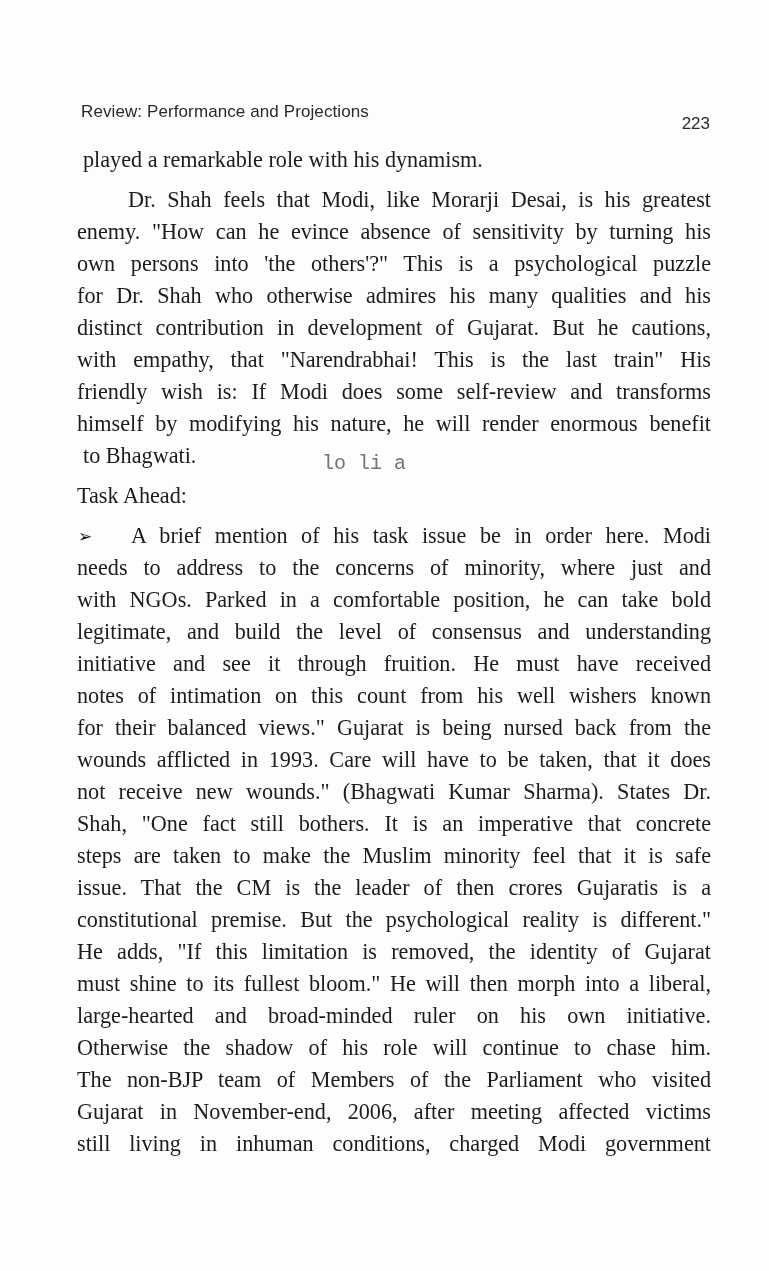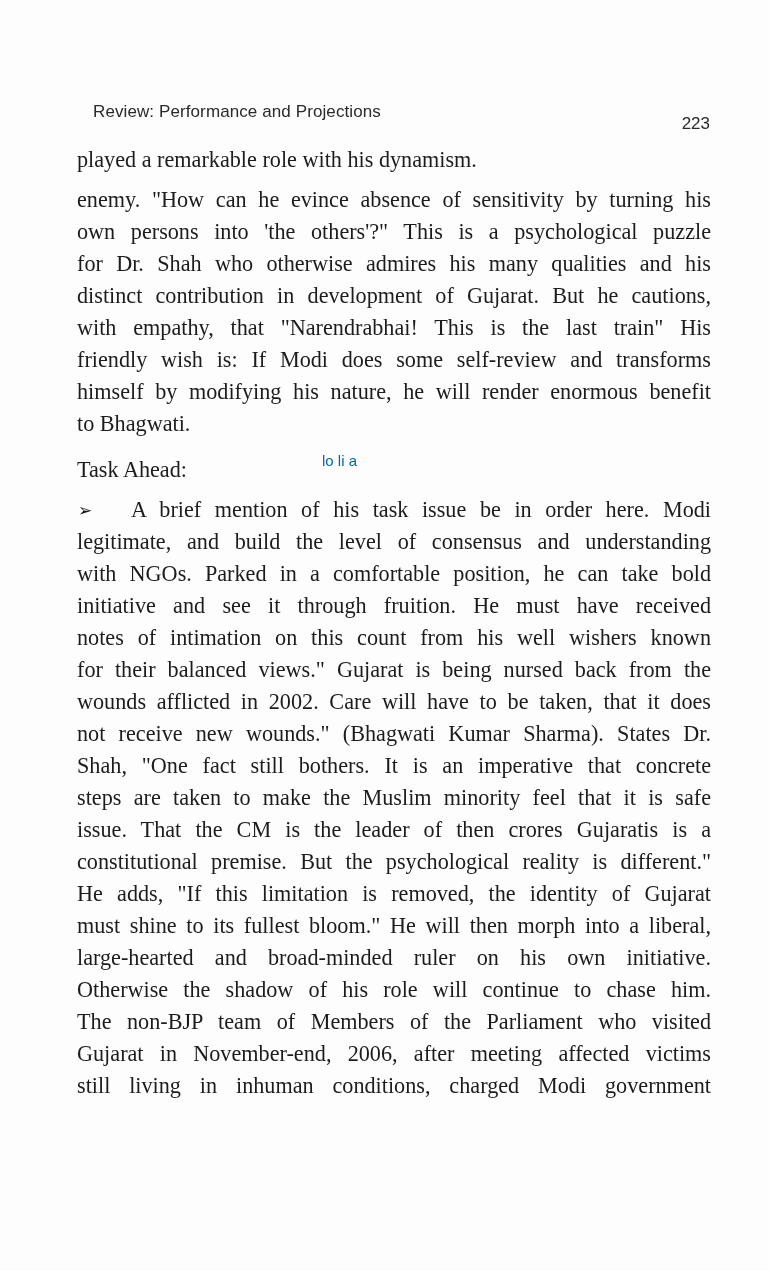--- a/index.html
+++ b/index.html
@@ -26,21 +26,21 @@
       left: 77px;
       top: 102px;
       width: 633px;
       height: 24px;
       font-family: "Liberation Sans", sans-serif;
       font-size: 17px;
       color: #2a2a2a;
     }
     .running-head .title {
       position: absolute;
-      left: 16px;
+      left: 4px;
       top: 0;
       letter-spacing: 0.1px;
     }
     .running-head .pageno {
       position: absolute;
       right: 0;
       top: 12px;
     }
     .body-text {
       position: absolute;
@@ -54,29 +54,30 @@
     .line {
       display: block;
       height: 32px;
       line-height: 32px;
       white-space: nowrap;
       text-align: justify;
       text-align-last: justify;
     }
     .line.last {
       text-align-last: left;
+      margin-left: 6px;
     }
     .line.indent {
       padding-left: 51px;
     }
     .gap-before {
       margin-top: 8px;
     }
     .gap-small {
-      margin-top: 14px;
+      margin-top: 8px;
     }
     .heading {
       text-align-last: left;
     }
     .bullet-line {
       display: flex;
       align-items: center;
       height: 32px;
       line-height: 32px;
       white-space: nowrap;
@@ -89,23 +90,23 @@
       color: #111;
       padding-left: 1px;
     }
     .bullet-line .text {
       flex: 1;
       text-align: justify;
       text-align-last: justify;
     }
     .ghost {
       position: absolute;
-      font-family: Liberation Sans, sans-serif;
-      color: #0369a1;
-      font-size: 15px;
+      font-family: Liberation Mono, monospace;
+      color: #737373;
+      font-size: 20px;
     }
   </style>
 </head>
 <body>
 
 <div class="page">
 
   <div class="running-head">
     <span class="title">Review: Performance and Projections</span>
     <span class="pageno">223</span>
@@ -113,45 +114,47 @@
 
   <span class="ghost" style="left:322px; top:452px;">lo li a</span>
 
   <div class="body-text">
 
     <div>
       <span class="line last">played a remarkable role with his dynamism.</span>
     </div>
 
     <div class="gap-before">
+      <span class="line indent">Dr. Shah feels that Modi, like Morarji Desai, is his greatest</span>
       <span class="line">enemy. "How can he evince absence of sensitivity by turning his</span>
       <span class="line">own persons into 'the others'?" This is a psychological puzzle</span>
       <span class="line">for Dr. Shah who otherwise admires his many qualities and his</span>
       <span class="line">distinct contribution in development of Gujarat. But he cautions,</span>
       <span class="line">with empathy, that "Narendrabhai! This is the last train" His</span>
       <span class="line">friendly wish is: If Modi does some self-review and transforms</span>
       <span class="line">himself by modifying his nature, he will render enormous benefit</span>
       <span class="line last">to Bhagwati.</span>
     </div>
 
     <div class="gap-small">
       <span class="line heading">Task Ahead:</span>
     </div>
 
     <div class="gap-before">
       <div class="bullet-line">
         <span class="arrow">➢</span>
         <span class="text">A brief mention of his task issue be in order here. Modi</span>
       </div>
+      <span class="line">needs to address to the concerns of minority, where just and</span>
+      <span class="line">with NGOs. Parked in a comfortable position, he can take bold</span>
       <span class="line">legitimate, and build the level of consensus and understanding</span>
-      <span class="line">with NGOs. Parked in a comfortable position, he can take bold</span>
       <span class="line">initiative and see it through fruition. He must have received</span>
       <span class="line">notes of intimation on this count from his well wishers known</span>
       <span class="line">for their balanced views." Gujarat is being nursed back from the</span>
-      <span class="line">wounds afflicted in 2002. Care will have to be taken, that it does</span>
+      <span class="line">wounds afflicted in 1993. Care will have to be taken, that it does</span>
       <span class="line">not receive new wounds." (Bhagwati Kumar Sharma). States Dr.</span>
       <span class="line">Shah, "One fact still bothers. It is an imperative that concrete</span>
       <span class="line">steps are taken to make the Muslim minority feel that it is safe</span>
       <span class="line">issue. That the CM is the leader of then crores Gujaratis is a</span>
       <span class="line">constitutional premise. But the psychological reality is different."</span>
       <span class="line">He adds, "If this limitation is removed, the identity of Gujarat</span>
       <span class="line">must shine to its fullest bloom." He will then morph into a liberal,</span>
       <span class="line">large-hearted and broad-minded ruler on his own initiative.</span>
       <span class="line">Otherwise the shadow of his role will continue to chase him.</span>
       <span class="line">The non-BJP team of Members of the Parliament who visited</span>

